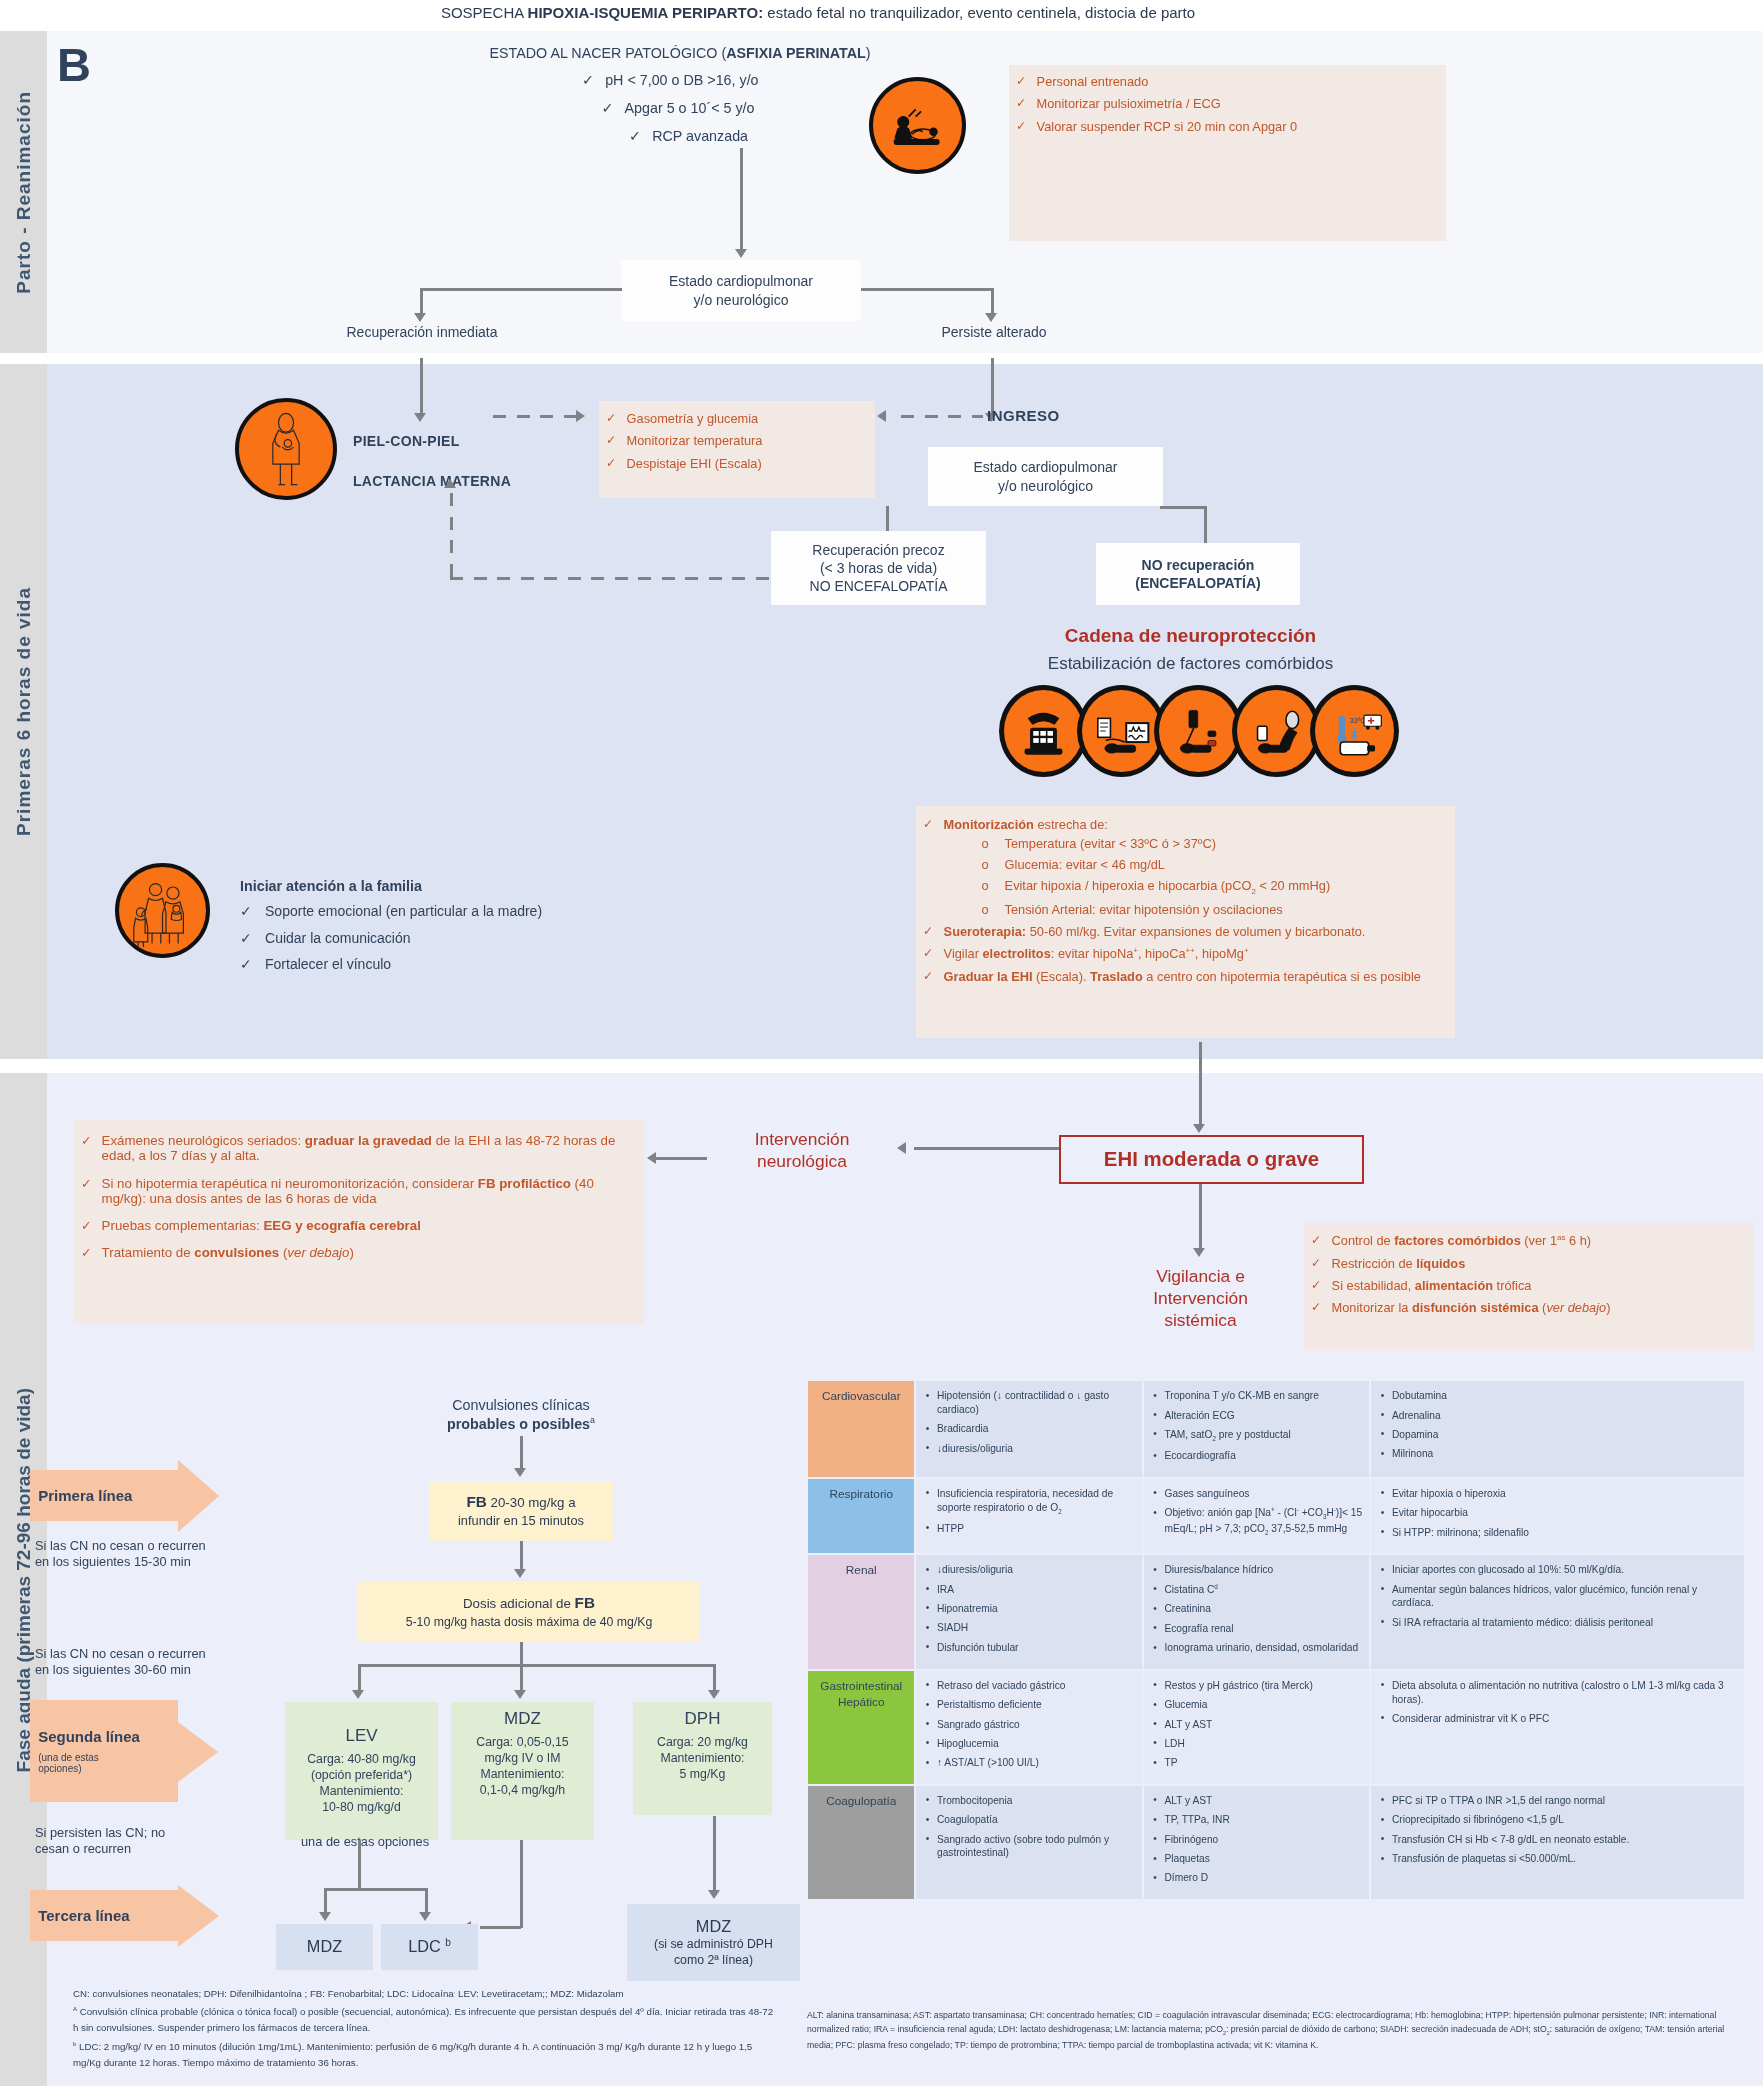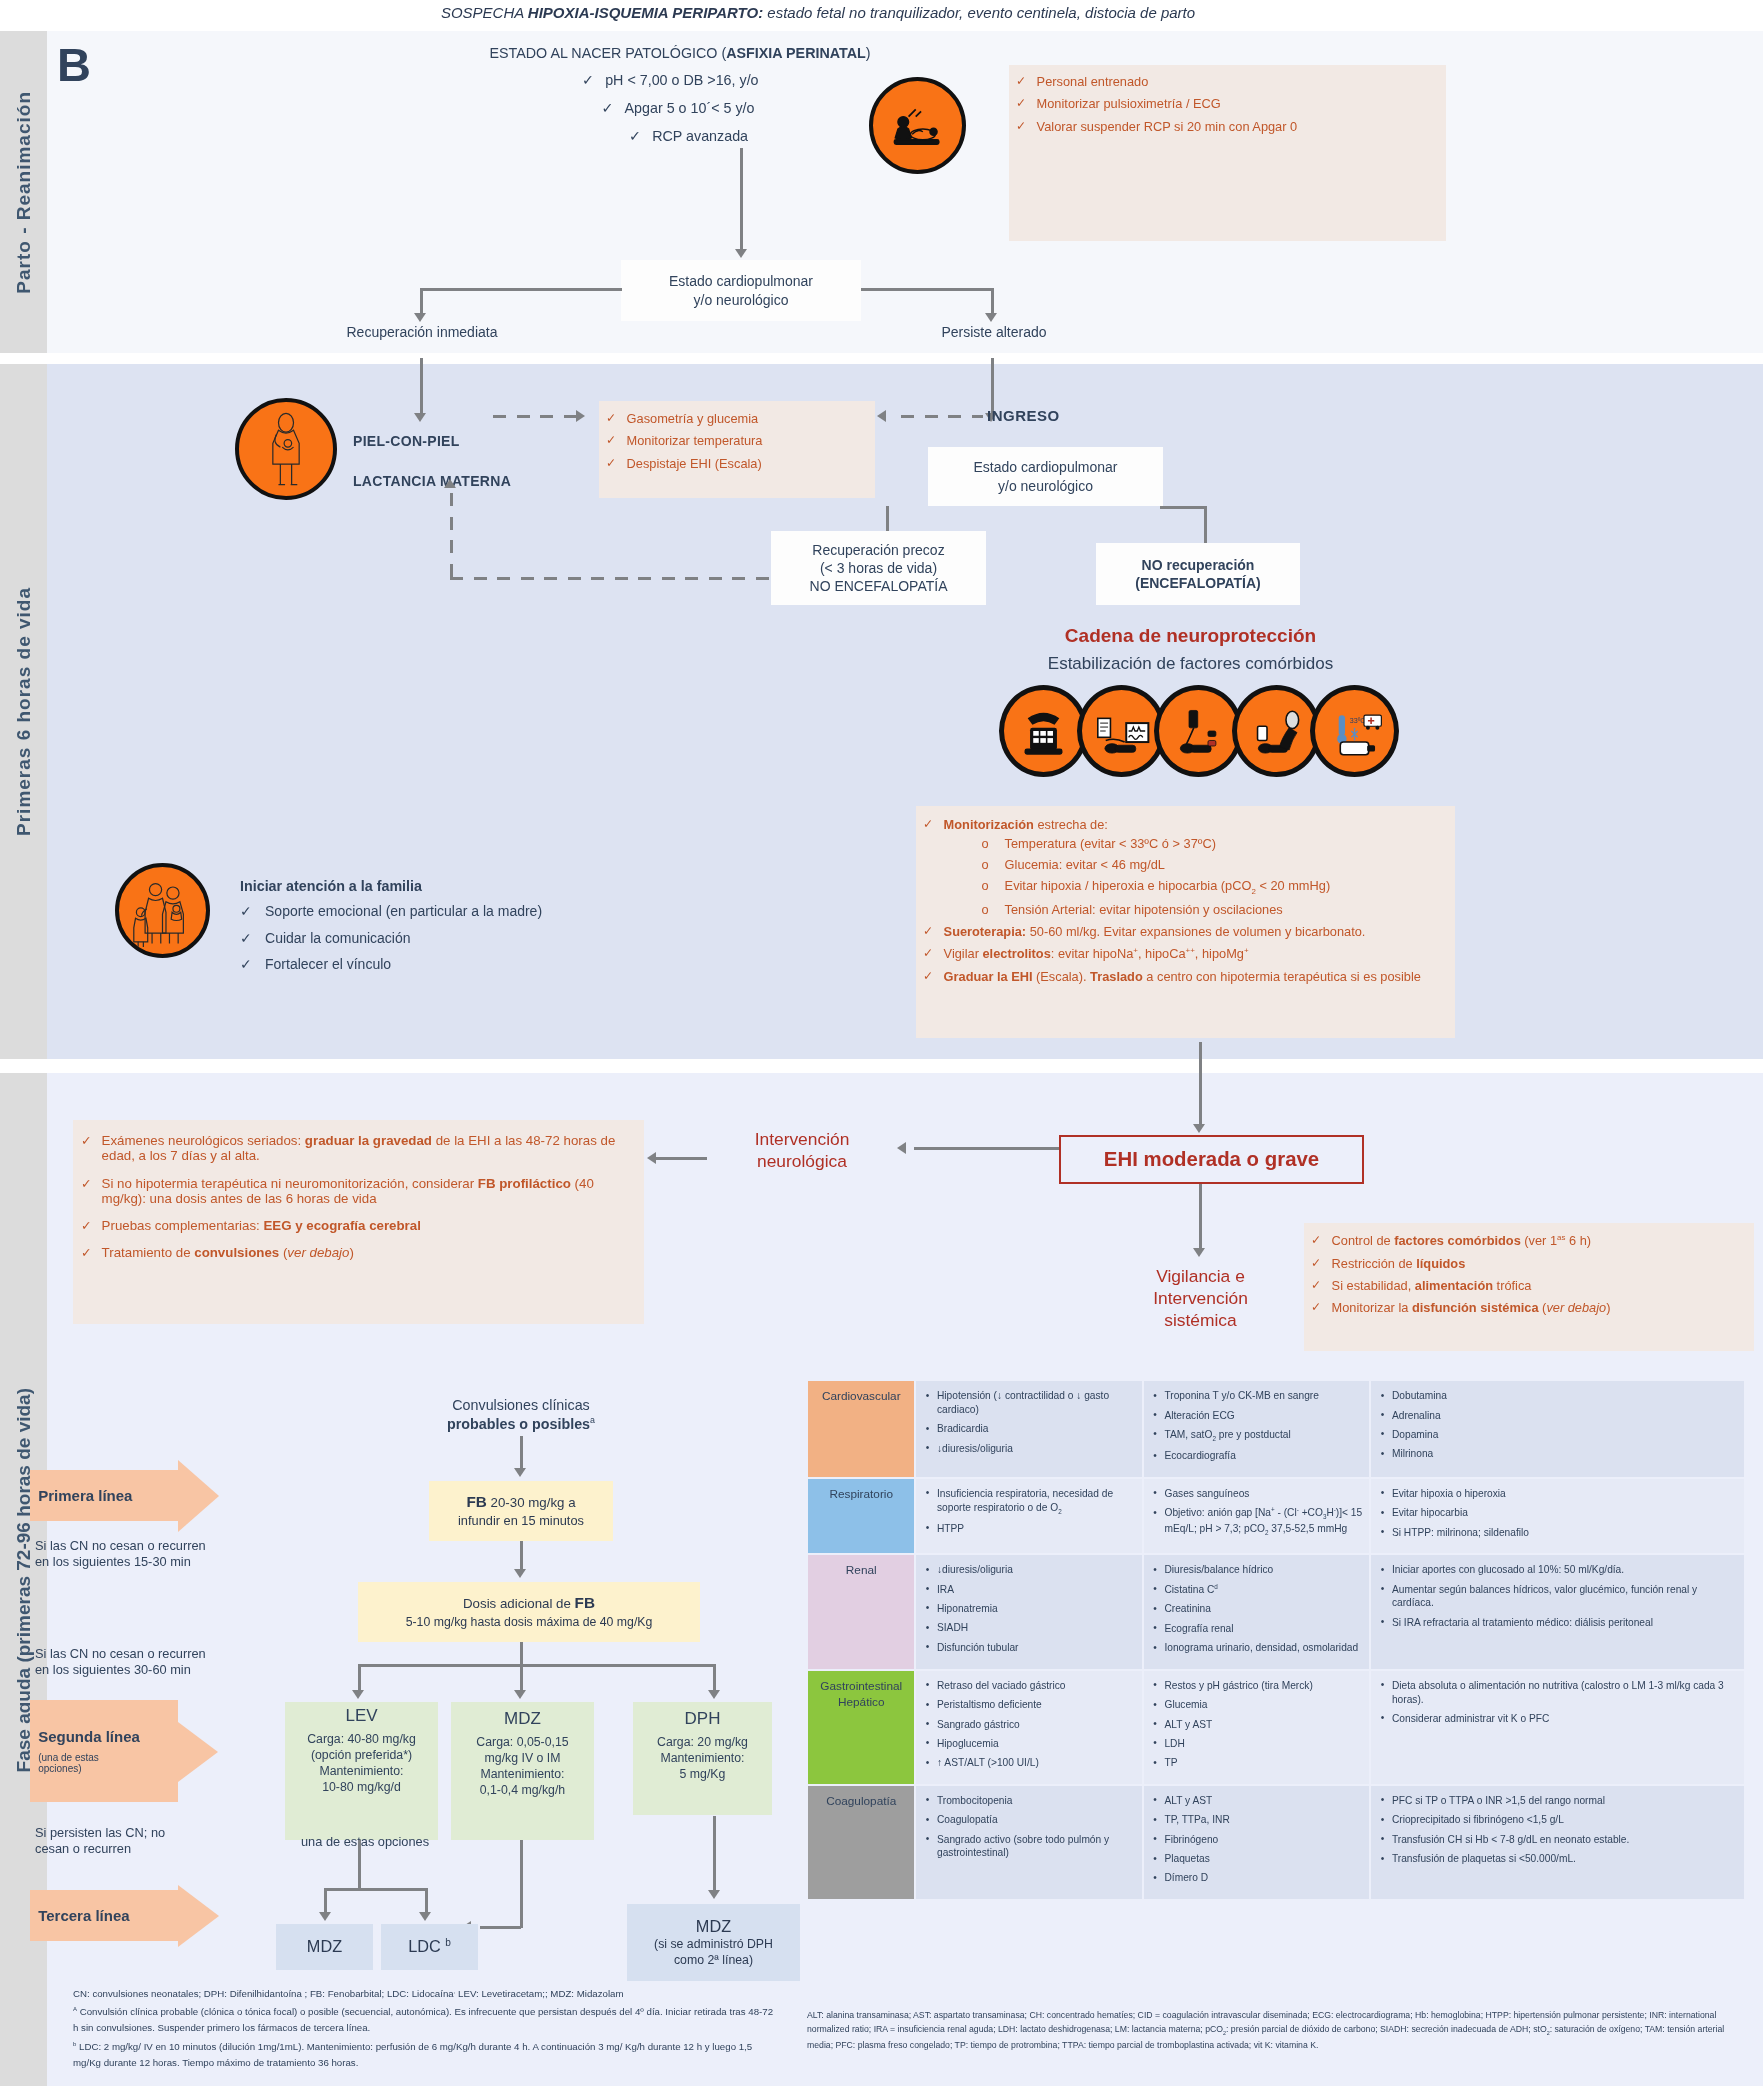--- a/index.html
+++ b/index.html
@@ -91,21 +91,21 @@
   .c-gi{background:#8cc63e !important;}
   .c-coag{background:#9e9e9e !important;}
   .celllight{background:#e6eaf6 !important;}
 
   .foot{position:absolute;font-size:9.7px;line-height:1.6;color:#31435c;}
   .foot2{position:absolute;font-size:8.7px;line-height:1.65;color:#31435c;}
 </style>
 </head>
 <body>
 
-<div class="t center" style="left:0;top:4.1px;width:1636px;font-size:15px;font-style:italic;">
+<div class="t center" style="left:0;top:4.1px;width:1636px;font-size:15px;">
   <span>SOSPECHA </span><span class="b">HIPOXIA-ISQUEMIA PERIPARTO:</span><span> estado fetal no tranquilizador, evento centinela, distocia de parto</span>
 </div>
 
 <div class="sidelabel" style="top:31px;height:322px;">
   <span>Parto - Reanimación</span>
 </div>
 <div class="bandbody bg-a" style="top:31px;height:322px;"></div>
 
 <div class="t b navy" style="left:57px;top:36px;font-size:47px;">B</div>
 
@@ -422,21 +422,21 @@
 <div class="ln vl" style="left:520px;top:1642px;height:24.5px;"></div>
 <div class="ln hl" style="left:358px;top:1664px;width:358px;"></div>
 <div class="ln vl" style="left:358px;top:1664px;height:28px;"></div>
 <div class="arrow-d" style="left:352px;top:1690px;"></div>
 <div class="ln vl" style="left:520px;top:1664px;height:28px;"></div>
 <div class="arrow-d" style="left:514px;top:1690px;"></div>
 <div class="ln vl" style="left:713px;top:1664px;height:28px;"></div>
 <div class="arrow-d" style="left:708px;top:1690px;"></div>
 
 <div class="gbox" style="left:285px;top:1702px;width:153px;height:138px;">
-  <div class="navy" style="font-size:17px;padding-top:3px;">LEV</div>
+  <div class="navy" style="font-size:17px;padding-top:23px;">LEV</div>
   <div class="navy" style="font-size:12.3px;padding:5.1px 4.1px 0 4.1px;">Carga: 40-80 mg/kg<br>(opción preferida*)<br>Mantenimiento:<br>10-80 mg/kg/d</div>
 </div>
 <div class="gbox" style="left:451px;top:1702px;width:143px;height:138px;">
   <div class="navy" style="font-size:17px;padding-top:6.1px;">MDZ</div>
   <div class="navy" style="font-size:12.3px;padding:5.1px 4.1px 0 4.1px;">Carga: 0,05-0,15<br>mg/kg IV o IM<br>Mantenimiento:<br>0,1-0,4 mg/kg/h</div>
 </div>
 <div class="gbox" style="left:633px;top:1702px;width:139px;height:113px;">
   <div class="navy" style="font-size:17px;padding-top:6.1px;">DPH</div>
   <div class="navy" style="font-size:12.3px;padding:5.1px 4.1px 0 4.1px;">Carga: 20 mg/kg<br>Mantenimiento:<br>5 mg/Kg</div>
 </div>

